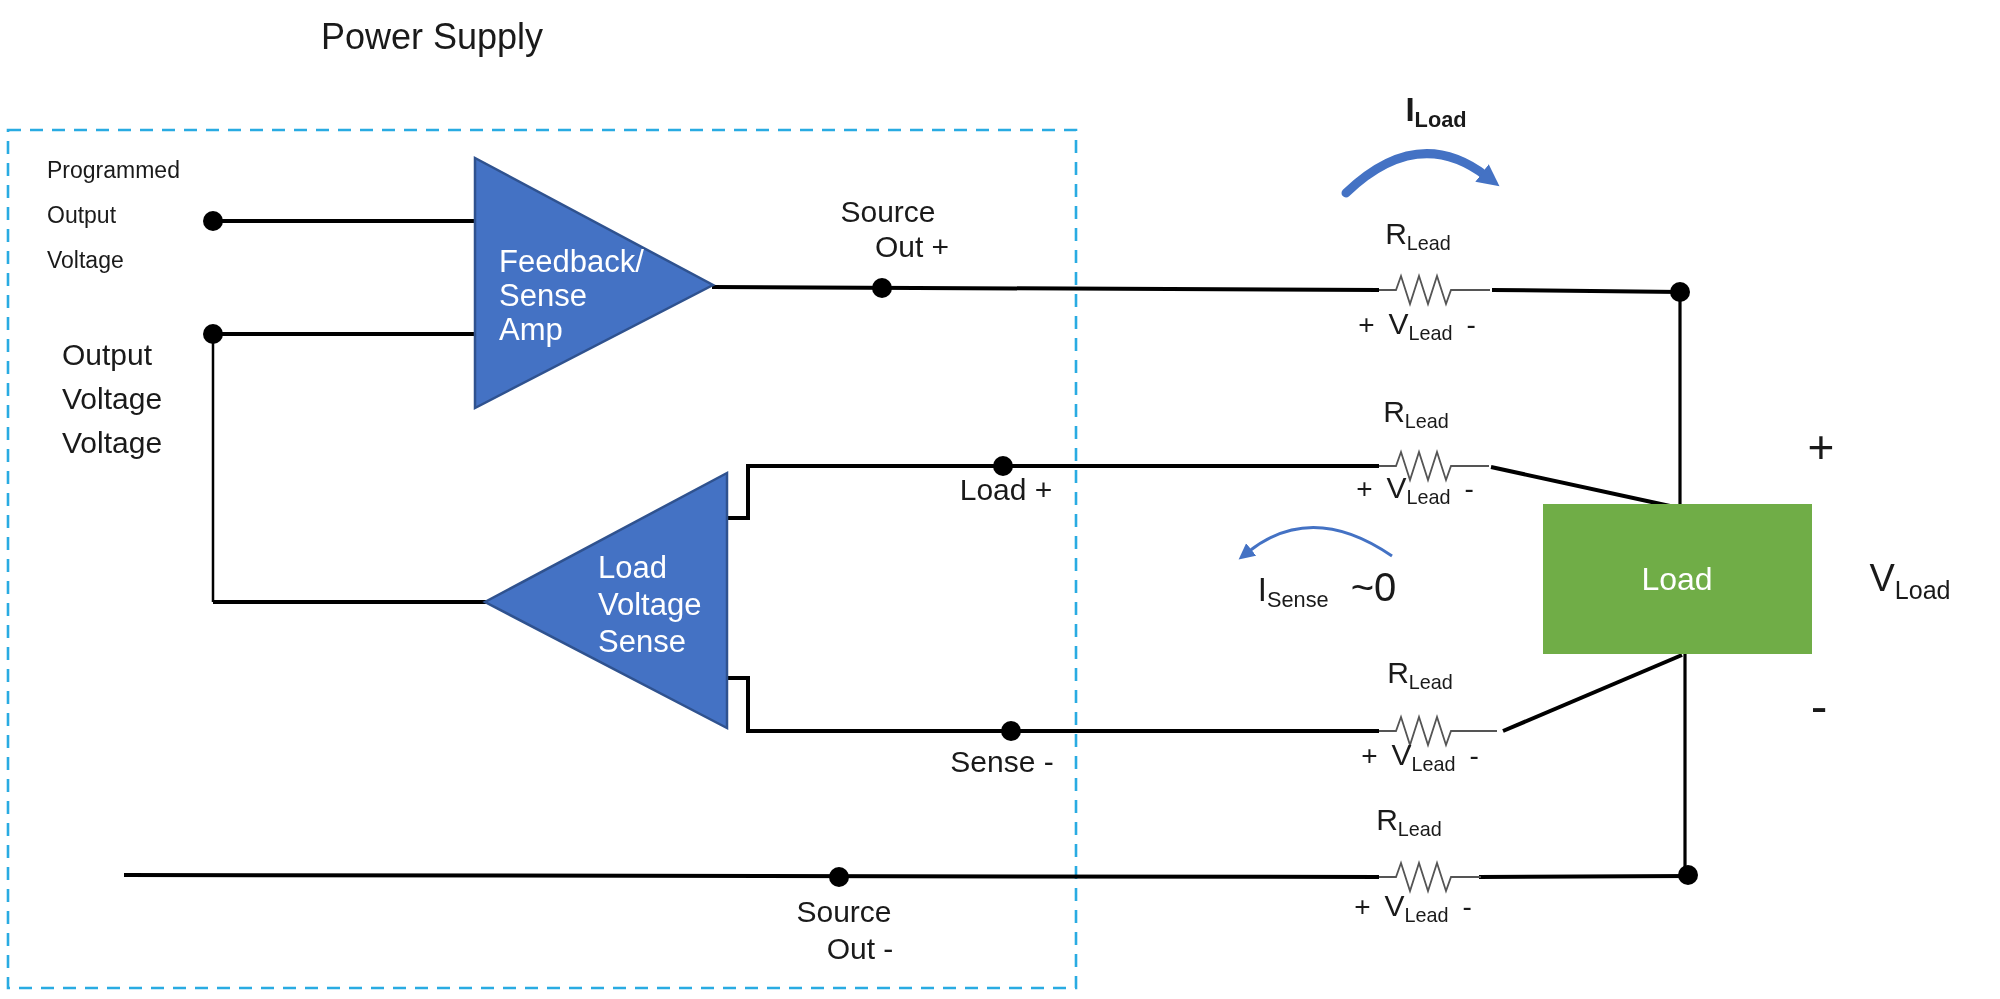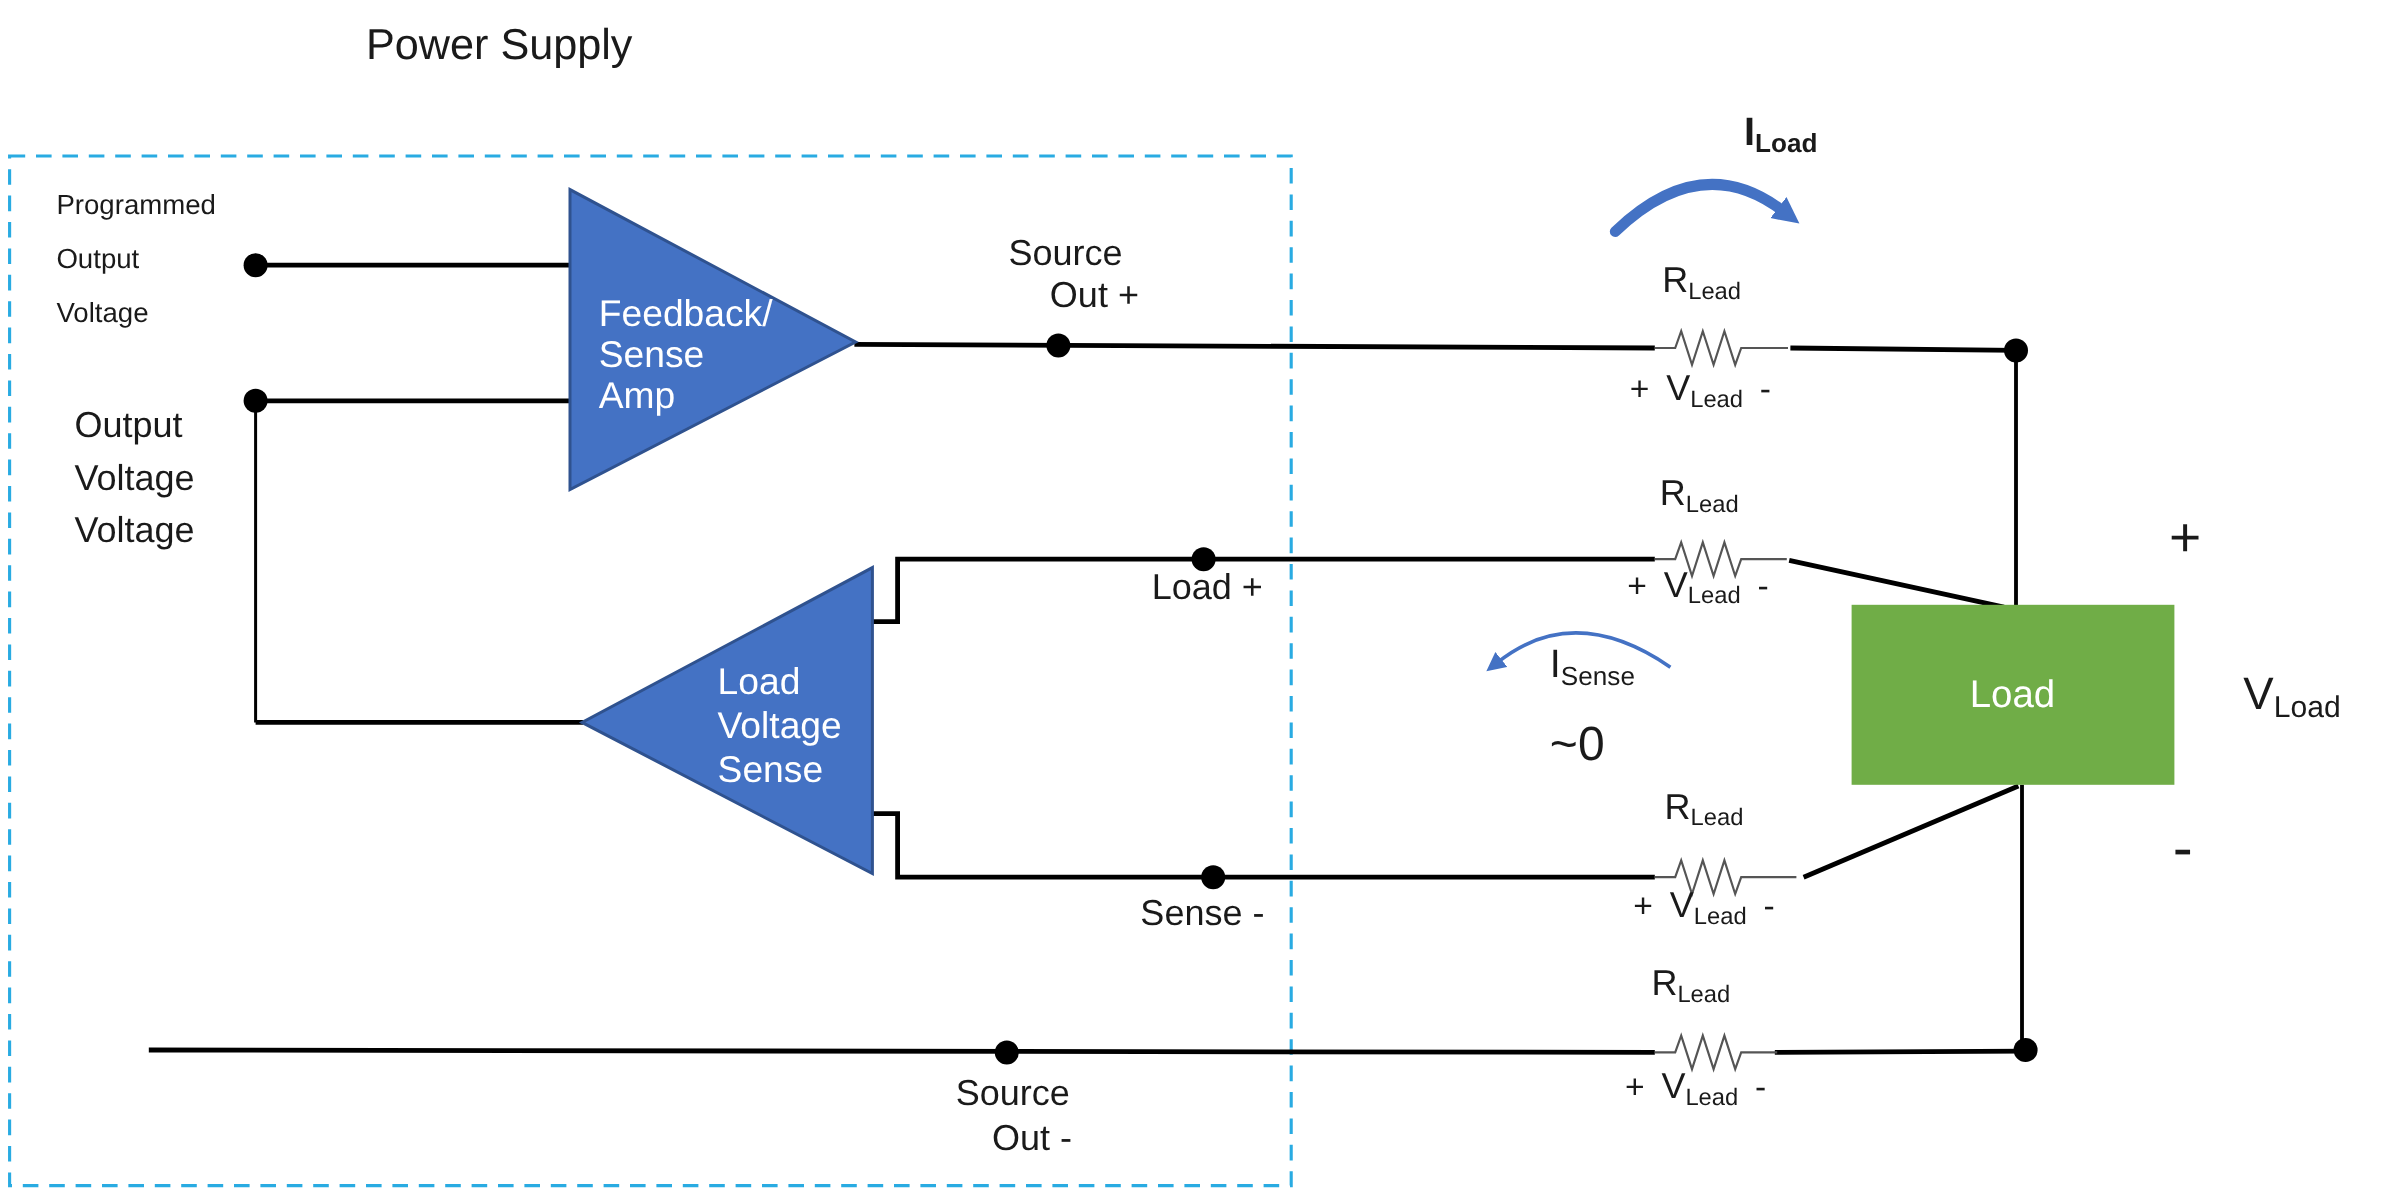--- a/index.html
+++ b/index.html
@@ -10,21 +10,21 @@
   .c{transform:translate(-50%,-50%);}
   .t30{font-size:30px;}
   .t28{font-size:28px;}
   .t36{font-size:36px;}
   .sub{font-size:0.66em;vertical-align:-0.28em;}
   .block30 div{font-size:23px;line-height:45px;}
   .block30f div{font-size:30px;line-height:44px;}
   .amptext div{font-size:31px;line-height:34px;color:#ffffff;}
   .sensetext div{font-size:31px;line-height:37px;color:#ffffff;}
   .vrow{display:flex;gap:14px;align-items:baseline;}
-  .irow{display:flex;gap:22px;align-items:baseline;flex-direction:column;}
+  .irow{display:flex;gap:22px;align-items:baseline;}
 </style>
 </head>
 <body>
 
 <div id="stage">
 
   <svg id="wires" width="2000" height="999" viewBox="0 0 2000 999">
     <defs>
       <marker id="arrowBig" markerUnits="userSpaceOnUse" markerWidth="44" markerHeight="44" refX="5" refY="11" orient="auto">
         <path d="M0,0 L22,11 L0,22 Z" fill="#4472C4"></path>
@@ -71,21 +71,21 @@
     <circle cx="213" cy="221" r="10" fill="#000"></circle>
     <circle cx="213" cy="334" r="10" fill="#000"></circle>
     <circle cx="882" cy="288" r="10" fill="#000"></circle>
     <circle cx="1003" cy="466" r="10" fill="#000"></circle>
     <circle cx="1011" cy="731" r="10" fill="#000"></circle>
     <circle cx="839" cy="877" r="10" fill="#000"></circle>
     <circle cx="1680" cy="292" r="10" fill="#000"></circle>
     <circle cx="1688" cy="875" r="10" fill="#000"></circle>
   </svg>
 
-  <div class="lbl t36 c" style="left:416px;top:37px">Power Supply</div>
+  <div class="lbl t36 c" style="left:432px;top:37px">Power Supply</div>
 
   <div class="lbl block30" style="left:47px;top:148px">
     <div>Programmed</div>
     <div>Output</div>
     <div>Voltage</div>
   </div>
 
   <div class="lbl block30f" style="left:62px;top:333px">
     <div>Output</div>
     <div>Voltage</div>
@@ -106,21 +106,21 @@
 
   <div class="lbl t30 c" style="left:888px;top:212px">Source</div>
   <div class="lbl t30 c" style="left:912px;top:247px">Out +</div>
 
   <div class="lbl t30 c" style="left:1006px;top:490px">Load +</div>
   <div class="lbl t30 c" style="left:1002px;top:762px">Sense -</div>
 
   <div class="lbl t30 c" style="left:844px;top:912px">Source</div>
   <div class="lbl t30 c" style="left:860px;top:949px">Out -</div>
 
-  <div class="lbl c" style="left:1484px;top:112px;font-size:33px;font-weight:bold">
+  <div class="lbl c" style="left:1436px;top:112px;font-size:33px;font-weight:bold">
     <span>I</span><span class="sub">Load</span>
   </div>
 
   <div class="lbl t30 c" style="left:1418px;top:236px">
     <span>R</span><span class="sub">Lead</span>
   </div>
   <div class="lbl t30 c" style="left:1416px;top:414px">
     <span>R</span><span class="sub">Lead</span>
   </div>
   <div class="lbl t30 c" style="left:1420px;top:675px">

